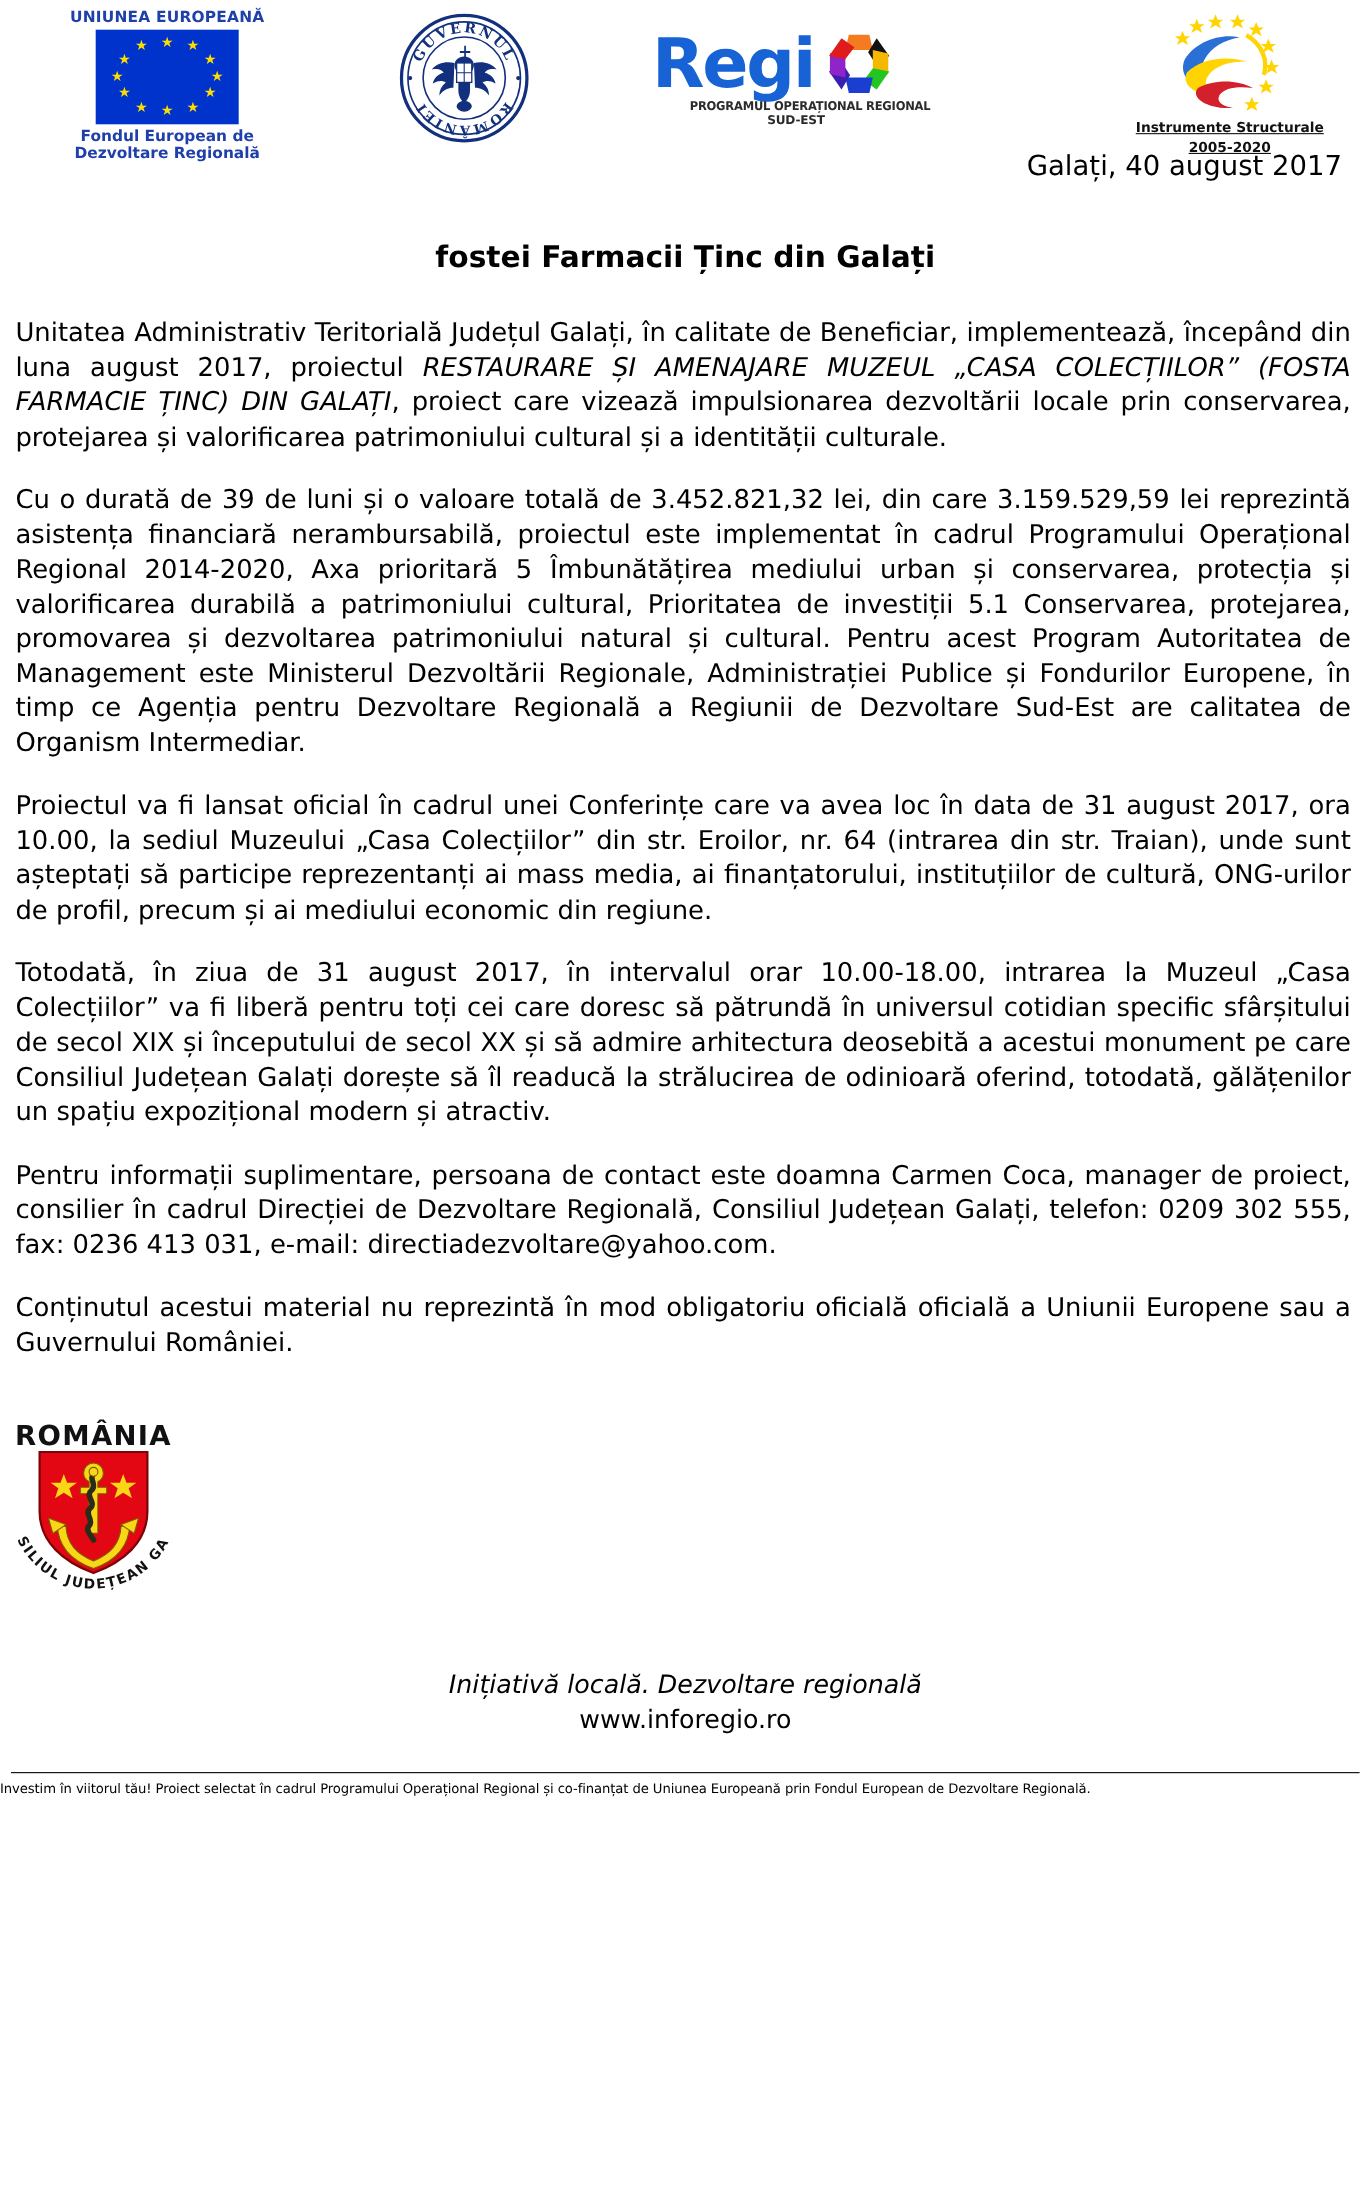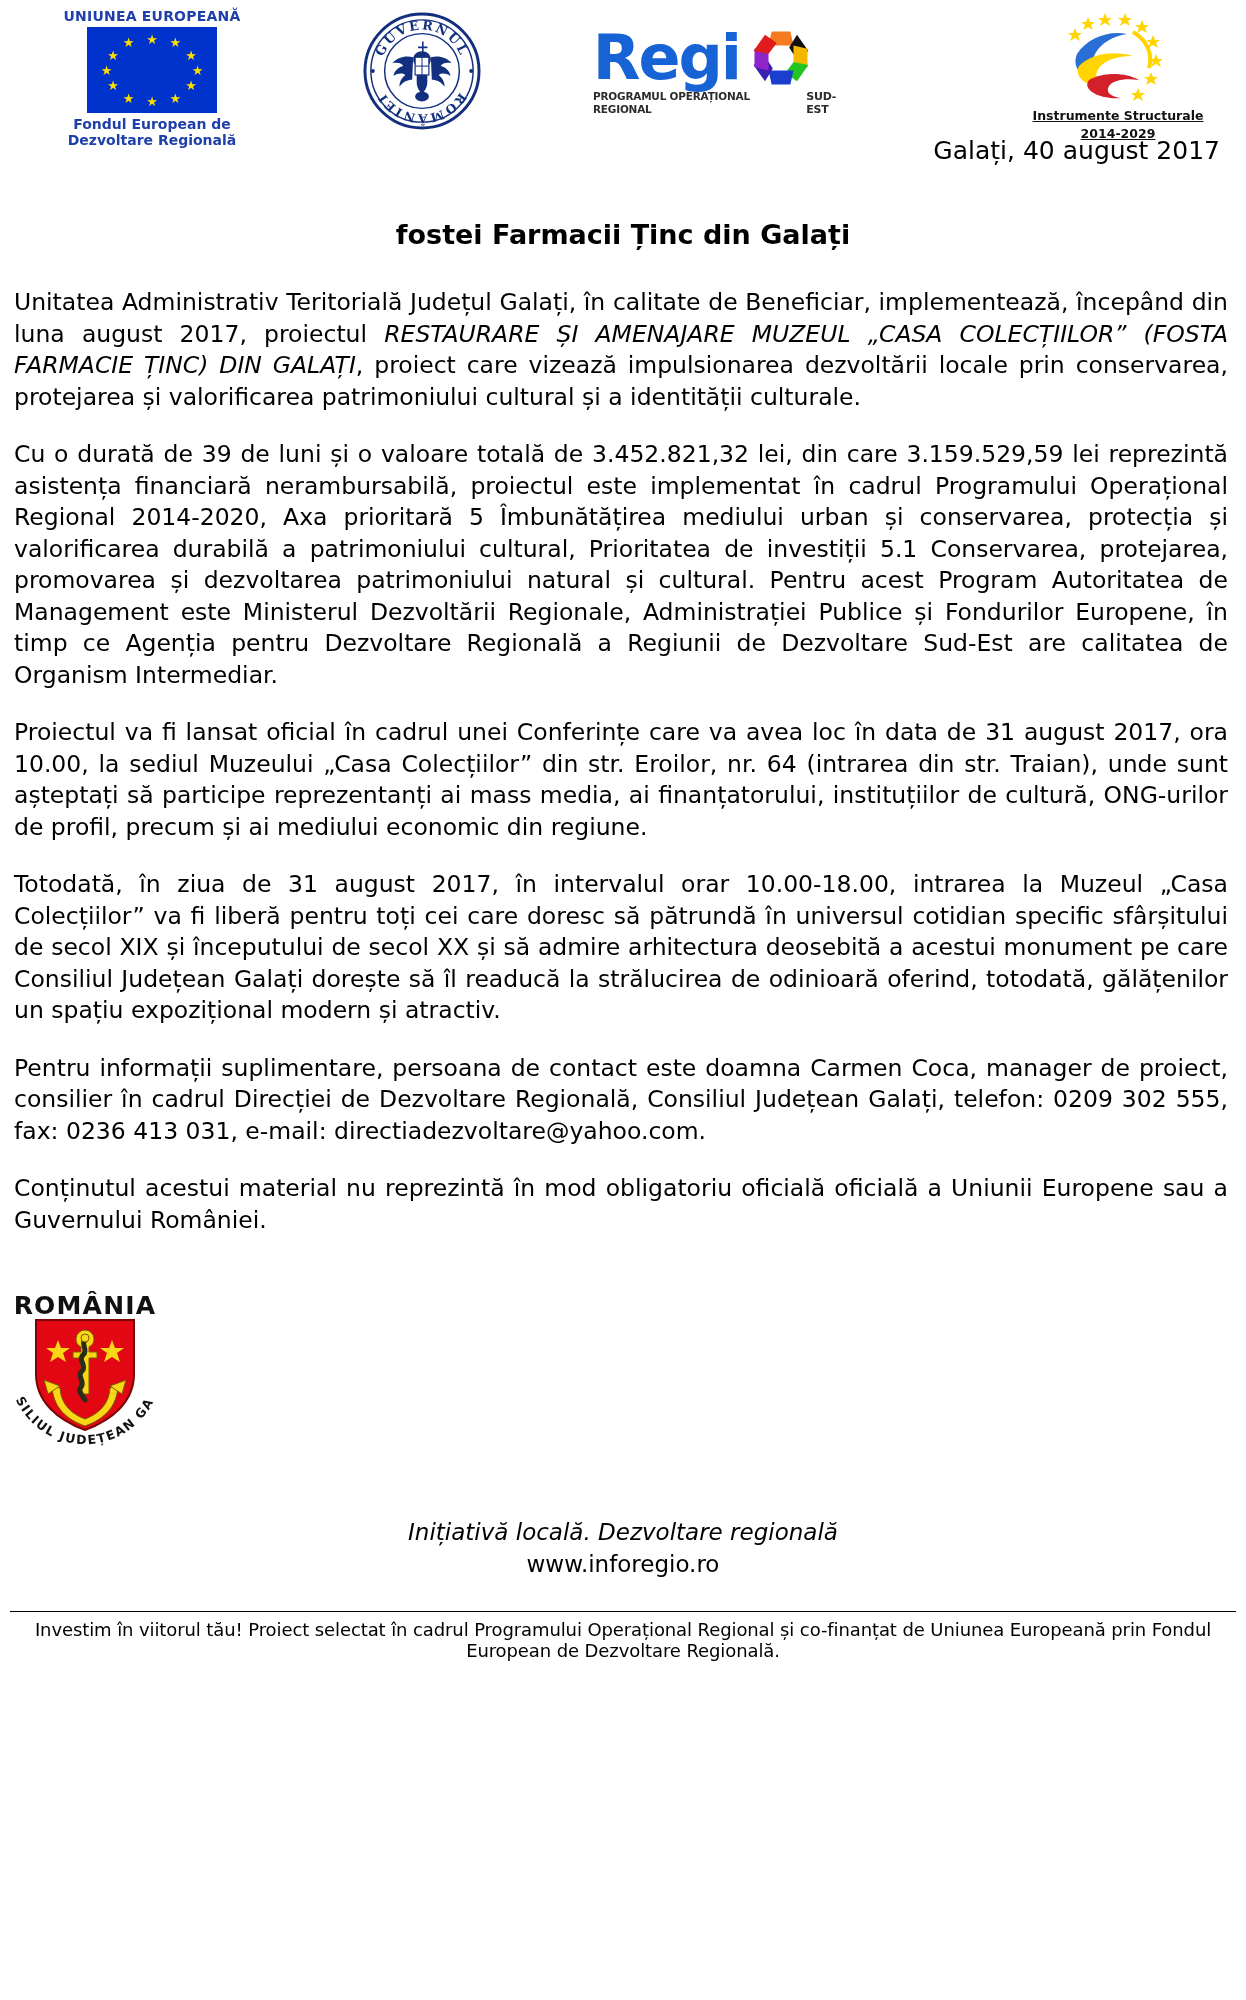--- a/index.html
+++ b/index.html
@@ -81,20 +81,21 @@
     letter-spacing: -2px;
     line-height: 62px;
   }
   .regio-ring { margin-left: 2px; }
   .regio-bottom {
     display: flex;
     justify-content: space-between;
     align-items: center;
     width: 300px;
     margin-top: -4px;
+    flex-direction: column;
   }
   .regio-por {
     font-size: 11px;
     font-weight: 700;
     color: #2b2b2b;
     letter-spacing: -0.2px;
     transform: scaleX(0.95);
     transform-origin: left;
   }
   .regio-sudest {
@@ -171,22 +172,22 @@
     text-align: center;
     font-size: 23px;
     margin-top: 6px;
   }
   .footer-rule {
     margin: 34px 10px 0 10px;
     border: 0;
     border-top: 1px solid #000;
   }
   .footer-note {
-    text-align: center;
-    font-size: 18px;
+    text-align: left;
+    font-size: 12px;
     margin-top: 7px;
     padding-bottom: 10px;
     letter-spacing: -0.1px;
   }
 </style>
 </head>
 <body>
 
 <div class="page">
 
@@ -276,21 +277,21 @@
           <polygon points="45,7 47,12 52,12 48,15 50,20 45,17 40,20 42,15 38,12 43,12"></polygon>
           <polygon points="32,18 34,23 39,23 35,26 37,31 32,28 27,31 29,26 25,23 30,23"></polygon>
           <polygon points="95,78 97,83 102,83 98,86 100,91 95,88 90,91 92,86 88,83 93,83"></polygon>
         </g>
         <path d="M34 44 C44 28 66 20 84 24 C70 26 58 33 52 44 C46 55 48 66 58 72 C40 70 28 58 34 44 Z" fill="#2a6fd6"></path>
         <path d="M36 56 C48 44 70 40 90 46 C74 46 62 50 56 58 C50 66 54 74 66 78 C46 78 30 68 36 56 Z" fill="#ffd400"></path>
         <path d="M46 70 C60 62 82 62 96 70 C82 68 70 70 66 76 C62 82 68 87 78 88 C58 90 38 80 46 70 Z" fill="#d3202a"></path>
         <path d="M90 22 C104 30 110 44 106 58" stroke="#ffd400" stroke-width="4" fill="none"></path>
       </svg>
       <div class="is-cap">Instrumente Structurale</div>
-      <div class="is-cap">2014-2029</div>
+      <div class="is-cap">2005-2020</div>
     </div>
   </div>
 
   <div class="date-line">Galați, 40 august 2017</div>
 
   <div class="doc-title">
     <div>fostei Farmacii Ținc din Galați</div>
   </div>
 
   <div class="body-wrap">

